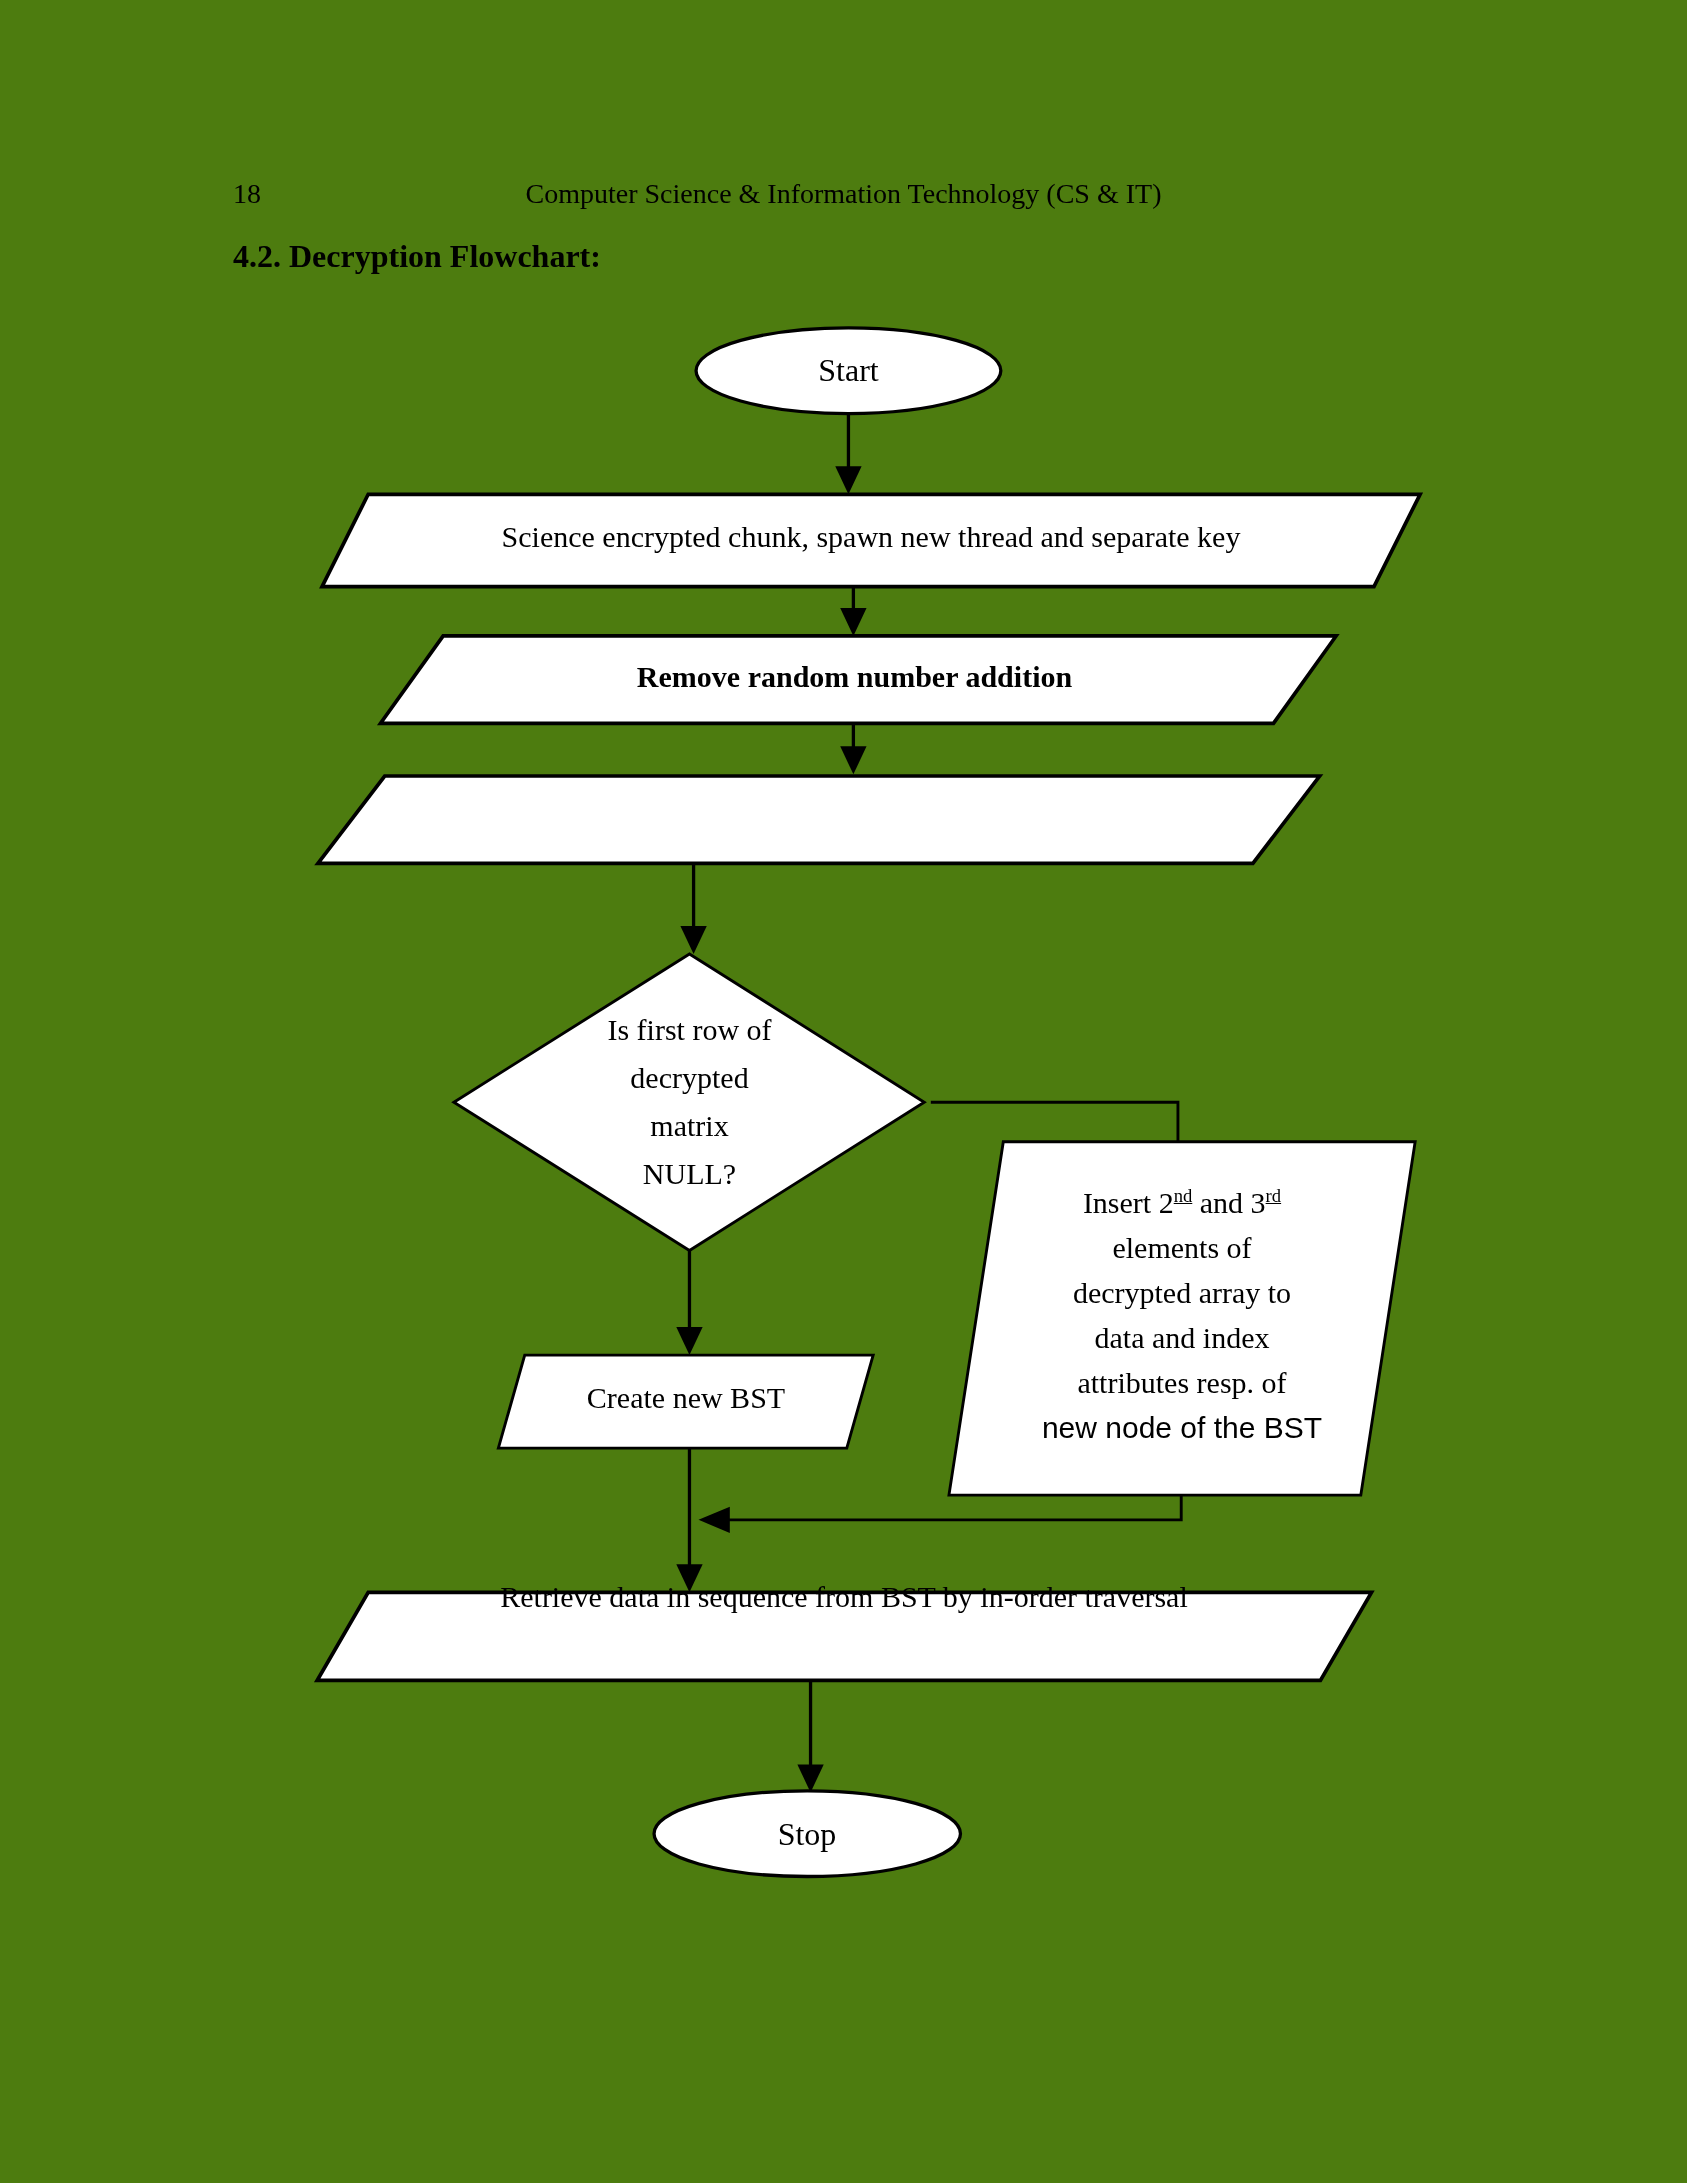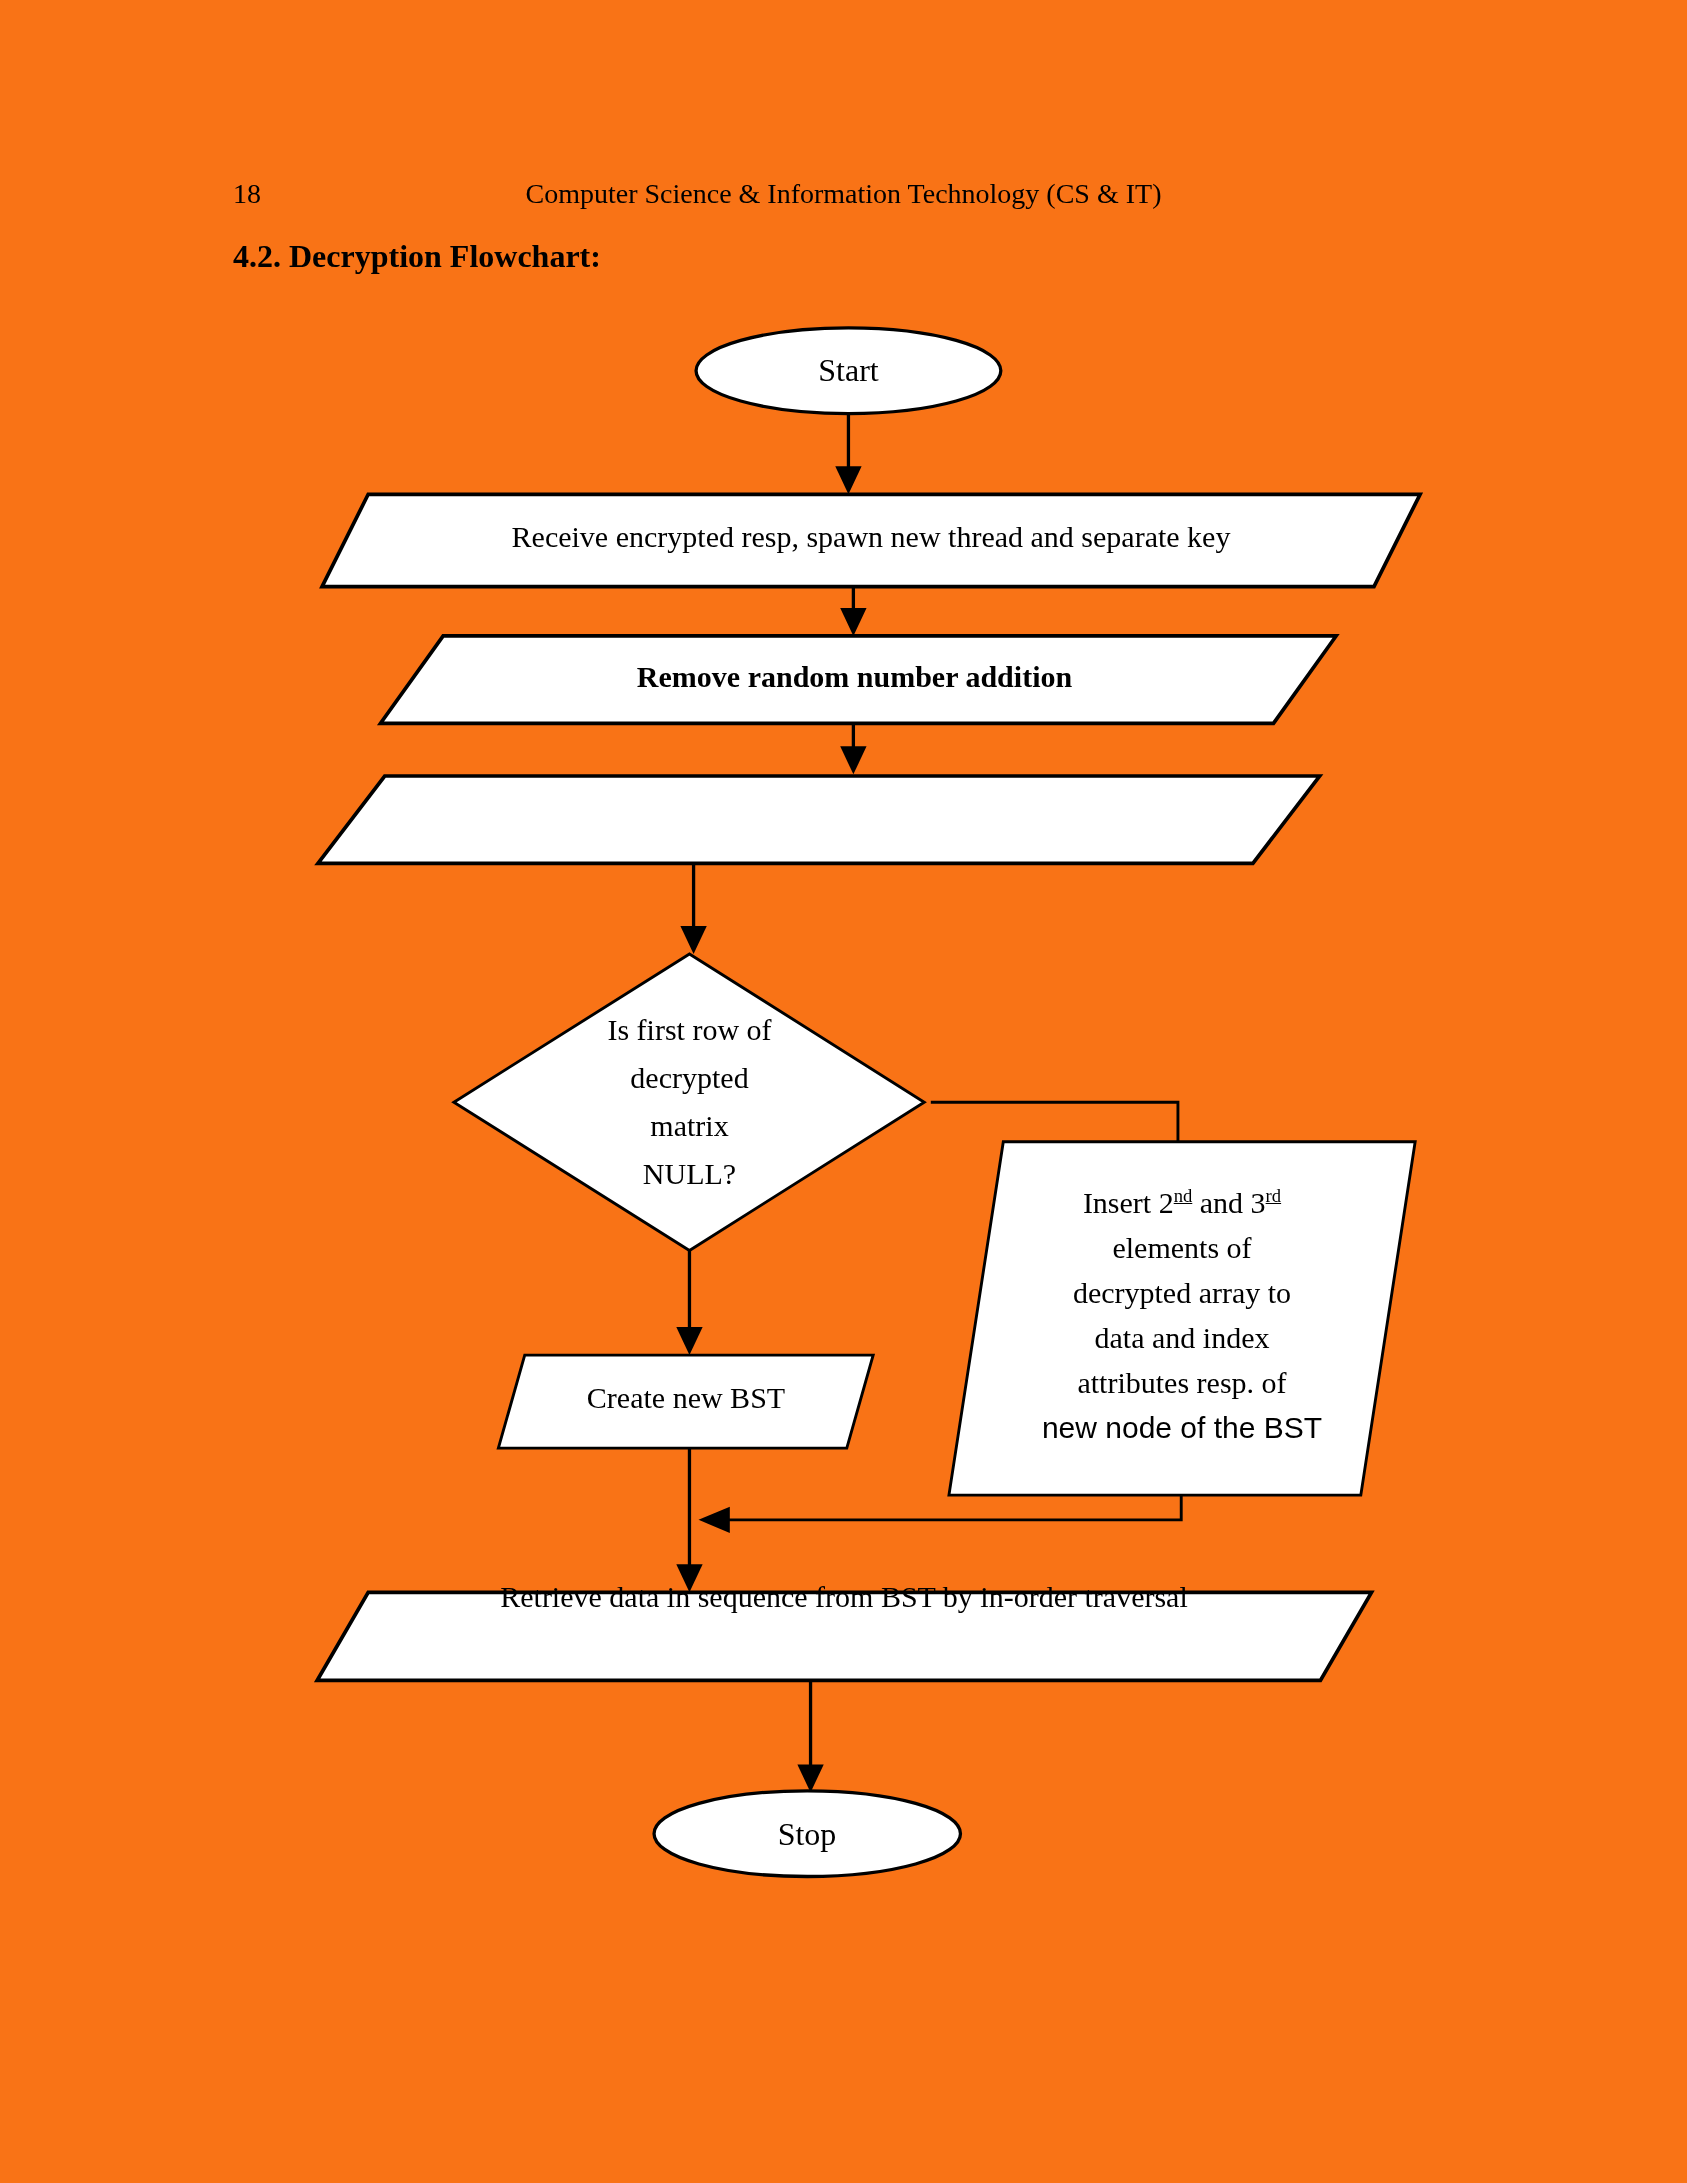--- a/index.html
+++ b/index.html
@@ -1,20 +1,20 @@
 <!DOCTYPE html>
 <html style="font-size:13px"><head>
 <meta charset="utf-8">
 <style>
   html,body { margin:0; padding:0; background:#e8e8e8; }
   .page {
     position:relative;
     width:1687px; height:2183px;
     margin:0 auto;
-    background:#f97316;
+    background:#4d7c0f;
     color:#000000;
     font-family:"Liberation Serif", serif;
     overflow:hidden;
   }
   .hdr-pagenum {
     position:absolute; left:233px; top:180px;
     font-size:28px; line-height:1;
   }
   .hdr-journal {
     position:absolute; left:0; right:0; top:180px;
@@ -89,21 +89,21 @@
     <path fill="#ffffff" stroke-width="4.5" d="M 385,2040 L 447,1933 L 1665,1933 L 1603,2040 Z"></path>
 
     <line x1="984" y1="2040" x2="984" y2="2144"></line>
     <polygon fill="#000000" stroke="none" points="984,2176 968,2142 1000,2142"></polygon>
 
     <ellipse cx="980" cy="2226" rx="186" ry="52" fill="#ffffff"></ellipse>
   </svg>
 
   <div class="lbl" style="left:696px; top:349px; width:305px; height:43px; font-size:32px;">Start</div>
 
-  <div class="lbl" style="left:368px; top:494px; width:1006px; height:86px;">Receive encrypted resp, spawn new thread and separate key</div>
+  <div class="lbl" style="left:368px; top:494px; width:1006px; height:86px;">Science encrypted chunk, spawn new thread and separate key</div>
 
   <div class="lbl" style="left:381px; top:636px; width:947px; height:82px;font-weight:bold;">Remove random number addition</div>
 
 
   <div class="lbl col dec-lines" style="left:496px; top:1005px; width:387px; height:194px;font-family:Liberation Serif, serif;">
     <span class="ln">Is first row of</span>
     <span class="ln">decrypted</span>
     <span class="ln">matrix</span>
     <span class="ln">NULL?</span>
   </div>

